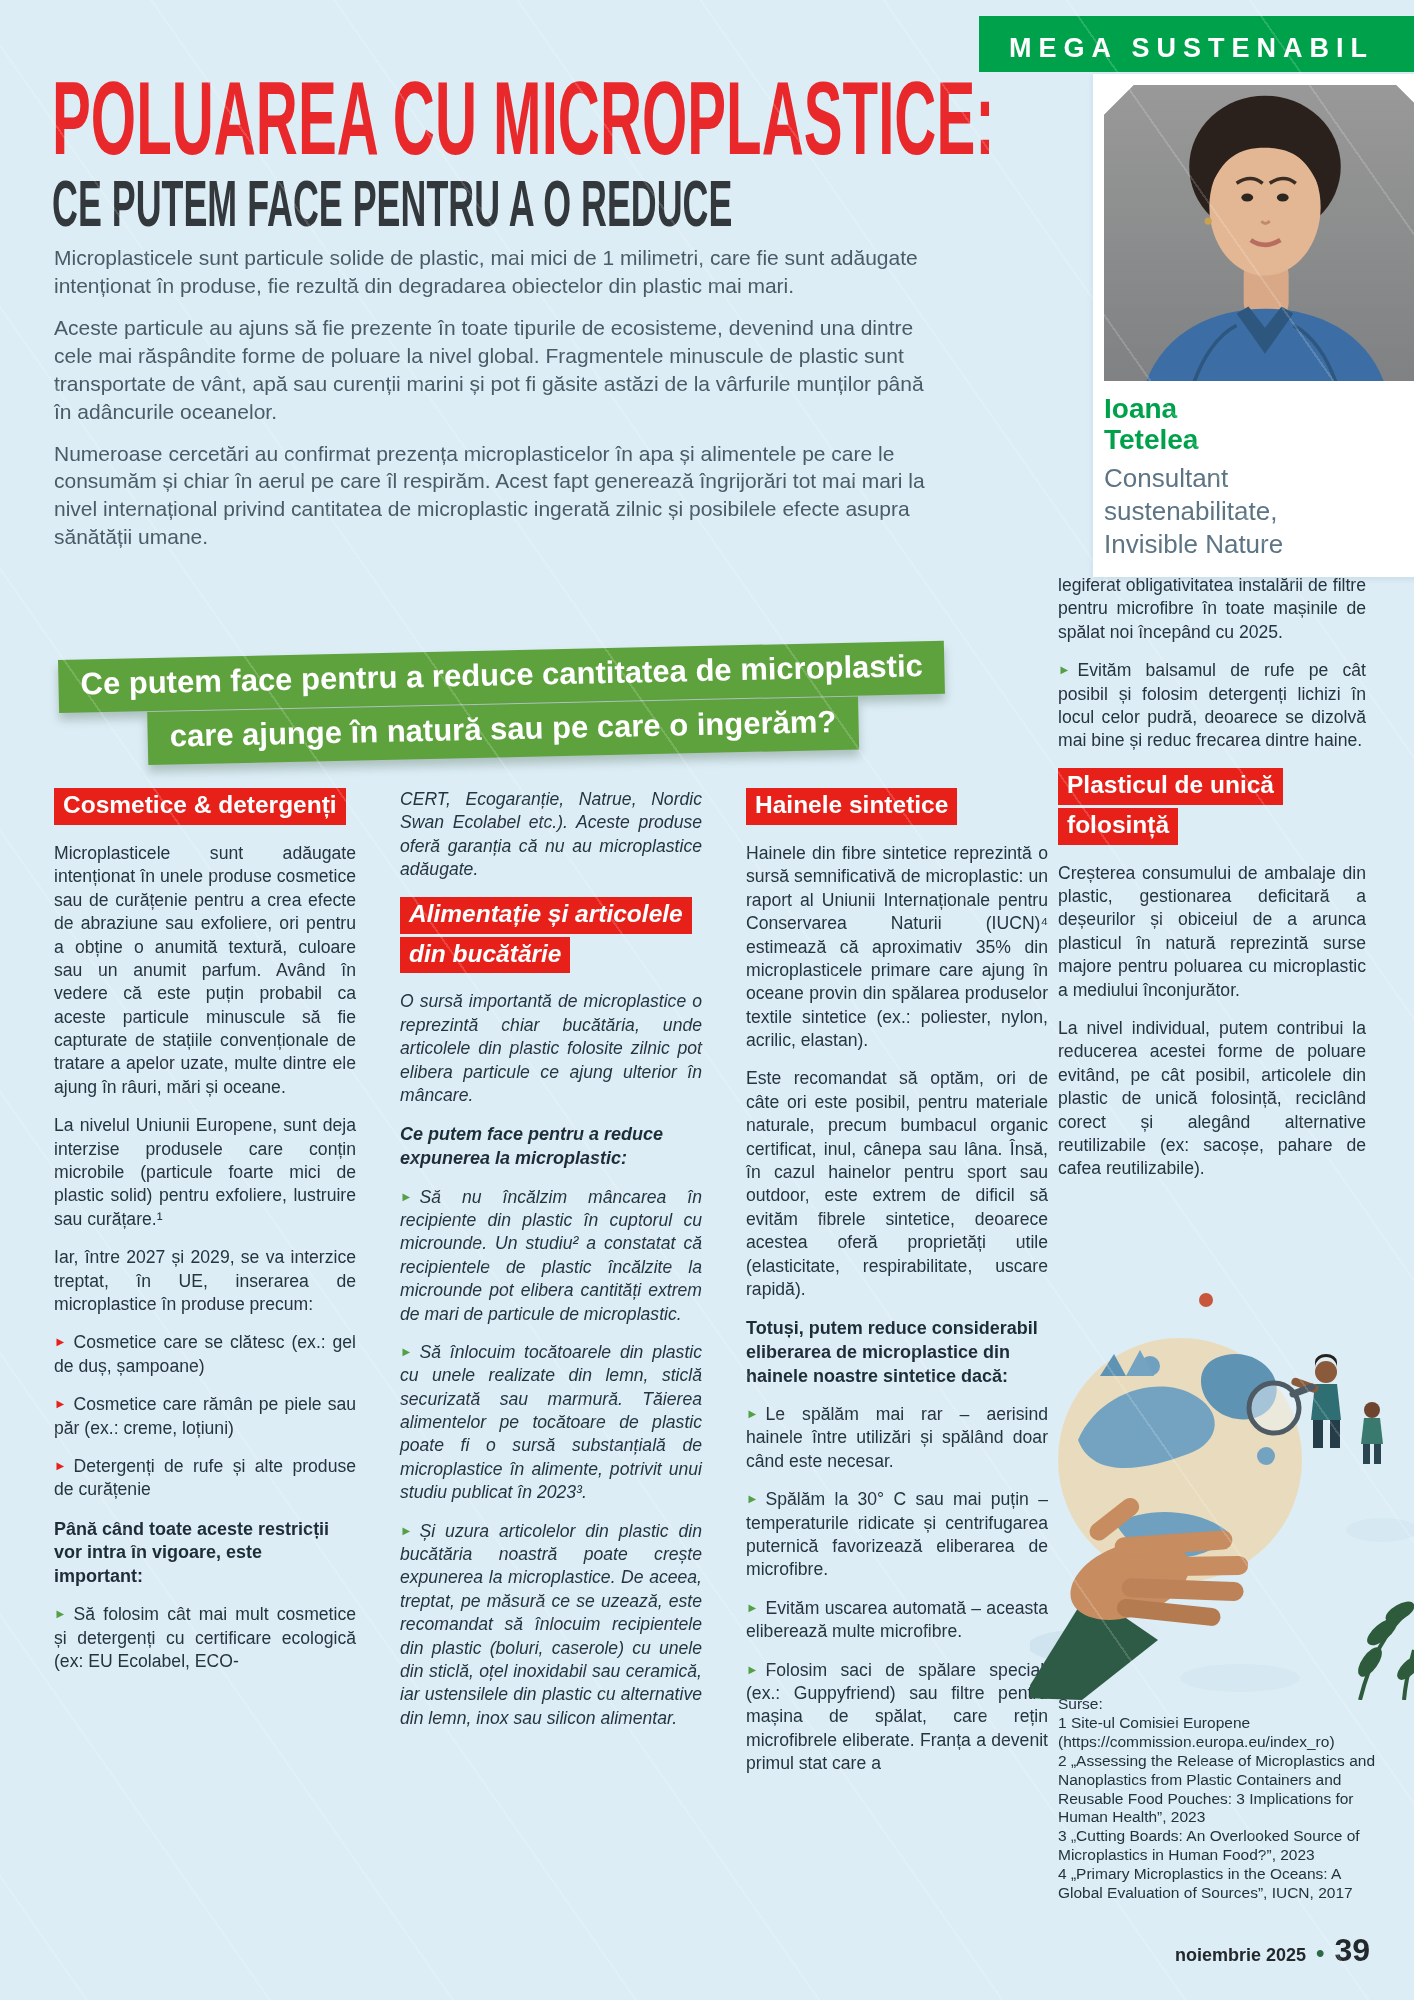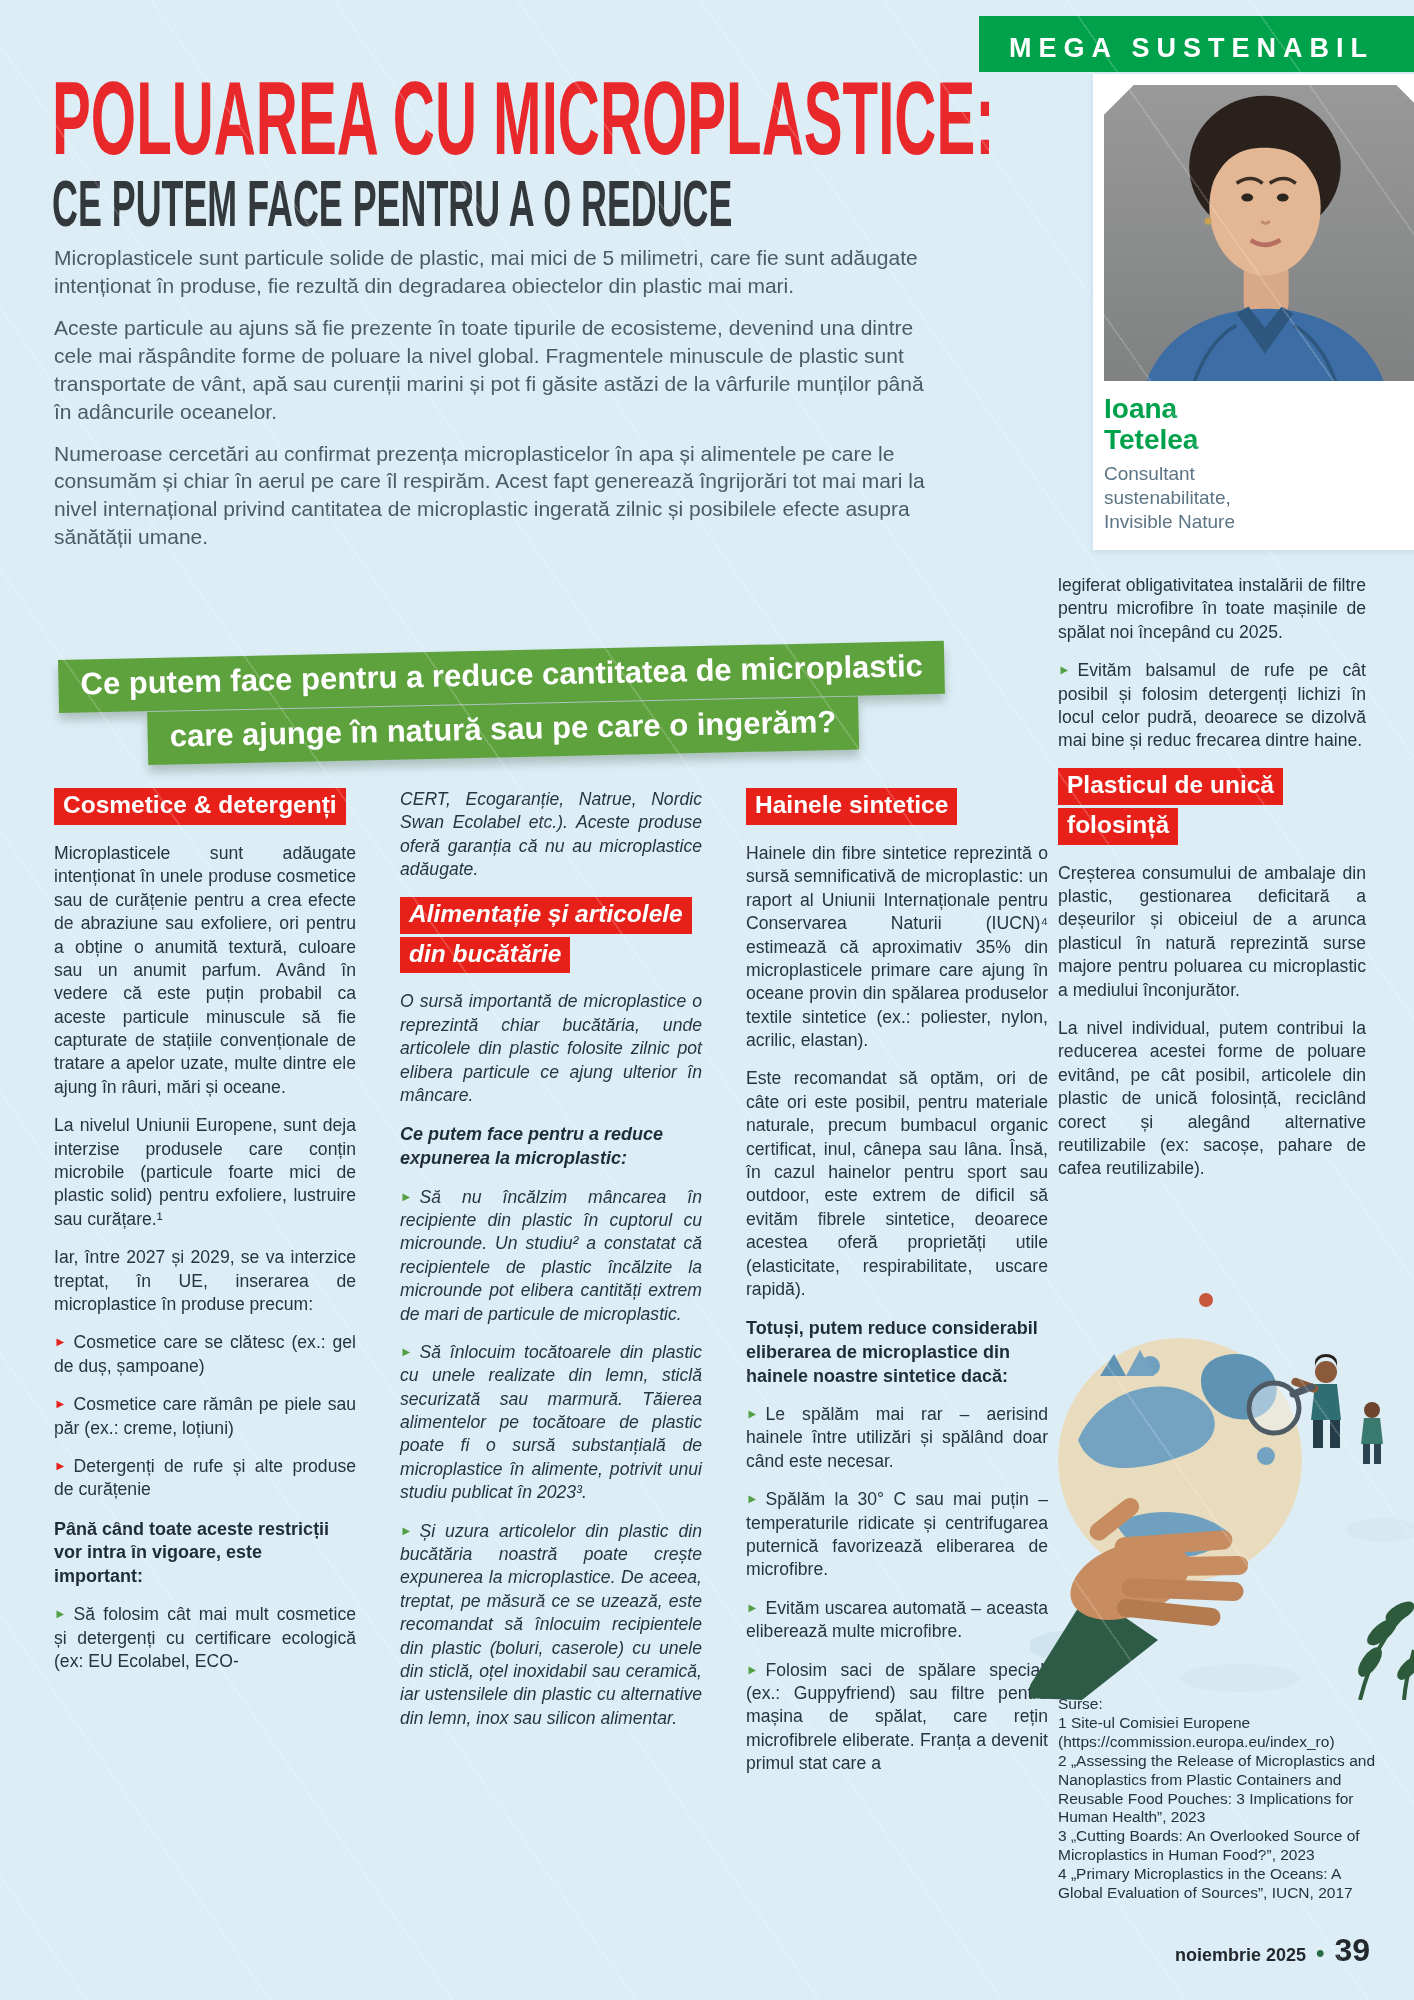--- a/index.html
+++ b/index.html
@@ -39,21 +39,21 @@
   .author-card{
     position:absolute;left:1093px;top:74px;width:344px;box-sizing:border-box;
     background:#ffffff;padding:11px 11px 16px;box-shadow:0 2px 6px rgba(30,60,80,.10);
   }
   .author-photo{
     width:100%;height:296px;overflow:hidden;
     clip-path:polygon(30px 0, calc(100% - 30px) 0, 100% 30px, 100% 100%, 0 100%, 0 30px);
   }
   .author-photo svg{display:block;width:100%;height:100%;}
   .author-name{margin:12px 0 6px;font-size:28px;font-weight:700;color:#00A14B;line-height:1.12;width:150px;}
-  .author-role{font-size:19px;color:#5C7484;line-height:1.27;width:200px;}
+  .author-role{font-size:26px;color:#5C7484;line-height:1.27;width:200px;}
   
   .banner{position:absolute;left:58px;top:660px;transform:rotate(-1.25deg);transform-origin:left top;z-index:3;}
   .banner-line{
     display:table;background:#5EA23E;color:#fff;font-weight:700;font-size:31px;
     padding:7px 22px 10px;box-shadow:0 7px 10px rgba(50,80,50,.28);white-space:nowrap;
   }
   .banner-line.second{margin:1px 0 0 88px;}
   
   .col{position:absolute;width:302px;top:788px;}
   .col-0{left:54px;}
@@ -87,21 +87,21 @@
 <div class="page">
 
   <div class="badge">
     <span>MEGA SUSTENABIL</span>
   </div>
 
   <h1 class="title">POLUAREA CU MICROPLASTICE:</h1>
   <h2 class="subtitle">CE PUTEM FACE PENTRU A O REDUCE</h2>
 
   <div class="intro">
-      <p class="intro-p">Microplasticele sunt particule solide de plastic, mai mici de 5 milimetri, care fie sunt adăugate intenționat în produse, fie rezultă din degradarea obiectelor din plastic mai mari.</p>
+      <p class="intro-p">Microplasticele sunt particule solide de plastic, mai mici de 1 milimetri, care fie sunt adăugate intenționat în produse, fie rezultă din degradarea obiectelor din plastic mai mari.</p>
       <p class="intro-p">Aceste particule au ajuns să fie prezente în toate tipurile de ecosisteme, devenind una dintre cele mai răspândite forme de poluare la nivel global. Fragmentele minuscule de plastic sunt transportate de vânt, apă sau curenții marini și pot fi găsite astăzi de la vârfurile munților până în adâncurile oceanelor.</p>
       <p class="intro-p">Numeroase cercetări au confirmat prezența microplasticelor în apa și alimentele pe care le consumăm și chiar în aerul pe care îl respirăm. Acest fapt generează îngrijorări tot mai mari la nivel internațional privind cantitatea de microplastic ingerată zilnic și posibilele efecte asupra sănătății umane.</p>
     </div>
 
   <div class="author-card">
     <div class="author-photo">
       <svg viewBox="0 0 272 296" preserveAspectRatio="xMidYMid slice">
         <rect width="272" height="296" fill="#8F8F8F"></rect>
         <rect width="272" height="296" fill="url(#gshade)"></rect>
         <defs>

